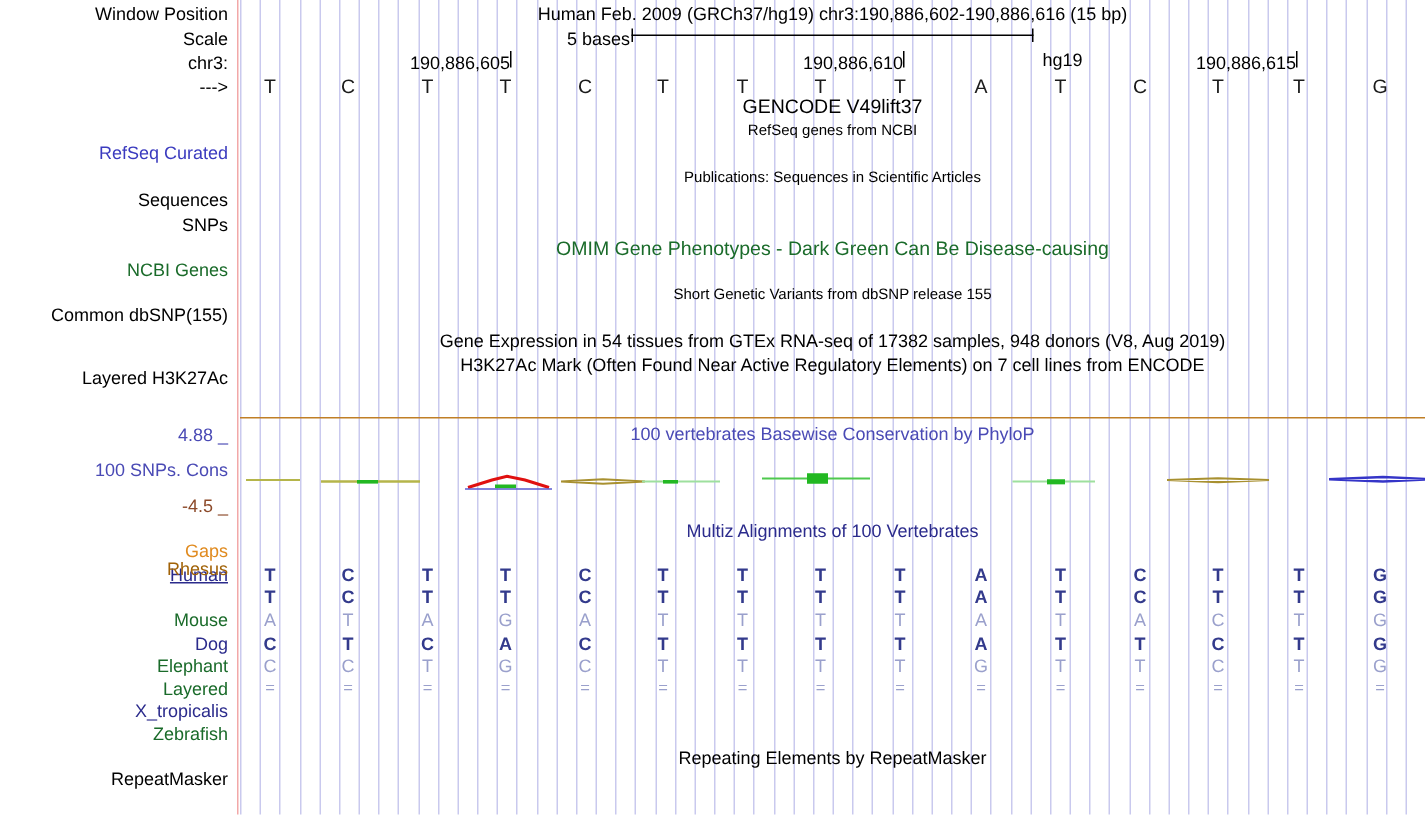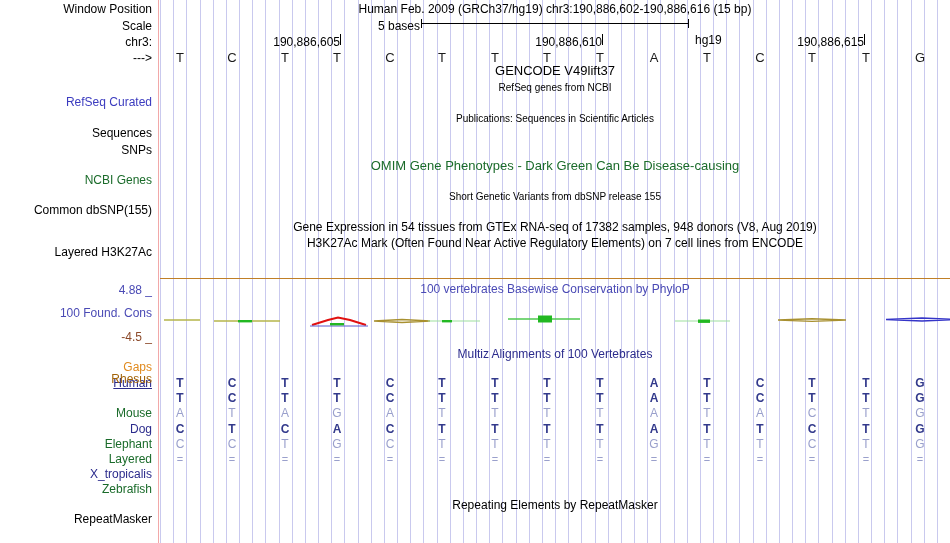--- a/index.html
+++ b/index.html
@@ -162,21 +162,21 @@
       <div class="basechar" style="left: 859px; top: 51px;">T</div>
       <div class="basechar" style="left: 913px; top: 51px;">G</div>
     </div>
 
   <div class="lbl" style="left:0;top:96px;width:152px;color:#3b3bbf;">RefSeq Curated</div>
   <div class="lbl" style="left:0;top:127px;width:152px;">Sequences</div>
   <div class="lbl" style="left:0;top:144px;width:152px;">SNPs</div>
   <div class="lbl" style="left:0;top:174px;width:152px;color:#1a6b2a;">NCBI Genes</div>
   <div class="lbl" style="left:0;top:204px;width:152px;">Common dbSNP(155)</div>
   <div class="lbl" style="left:0;top:246px;width:152px;">Layered H3K27Ac</div>
-  <div class="lbl" style="left:0;top:307px;width:152px;color:#4a4ab5;">100 Found. Cons</div>
+  <div class="lbl" style="left:0;top:307px;width:152px;color:#4a4ab5;">100 SNPs. Cons</div>
   <div class="lbl" style="left:0;top:513px;width:152px;">RepeatMasker</div>
 
   <div class="ctr" style="left:160px;top:65px;width:790px;font-size:13px;">GENCODE V49lift37</div>
   <div class="ctr" style="left:160px;top:82px;width:790px;font-size:10px;">RefSeq genes from NCBI</div>
 
   <div class="ctr" style="left:160px;top:160px;width:790px;font-size:13px;color:#1a6b2a;">OMIM Gene Phenotypes - Dark Green Can Be Disease-causing</div>
 
   <div class="ctr" style="left:160px;top:113px;width:790px;font-size:10px;">Publications: Sequences in Scientific Articles</div>
 
   <div class="ctr" style="left:160px;top:191px;width:790px;font-size:10px;">Short Genetic Variants from dbSNP release 155</div>

